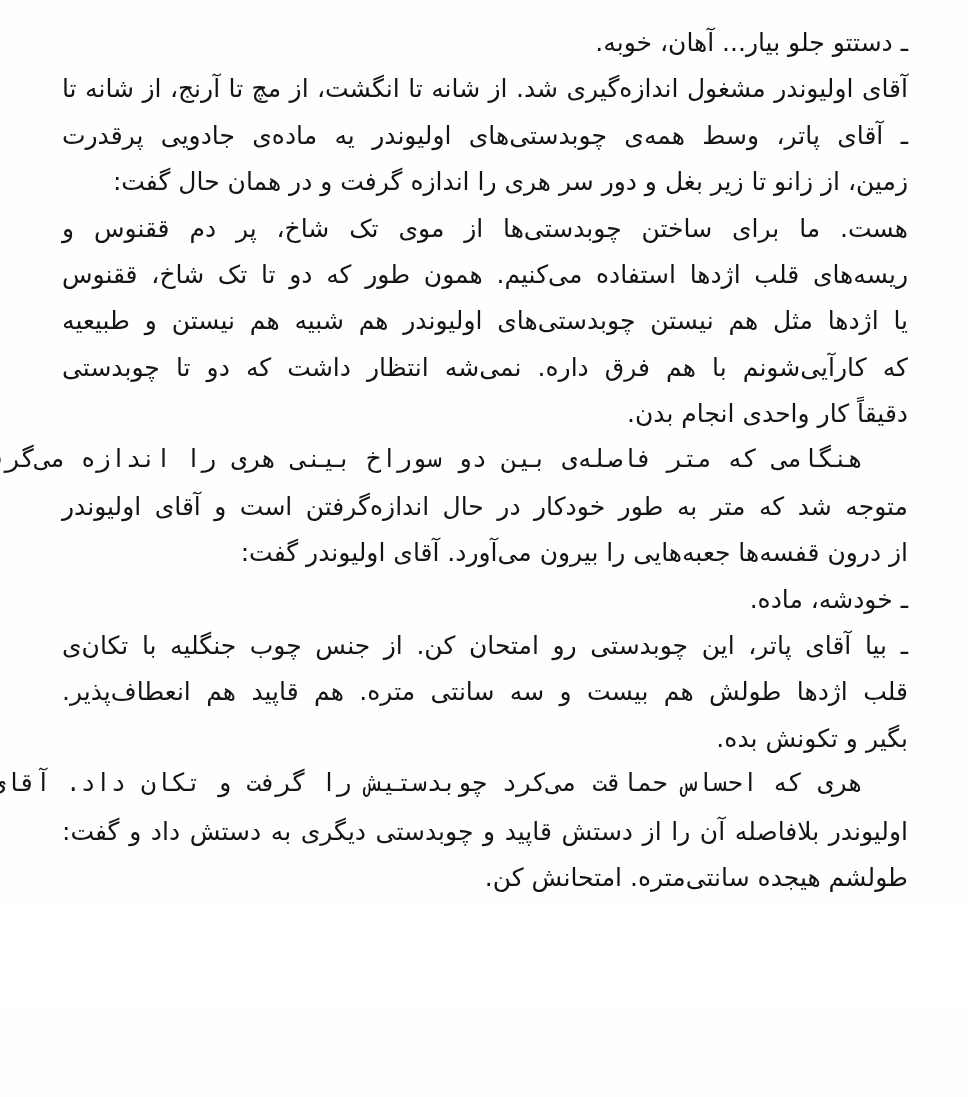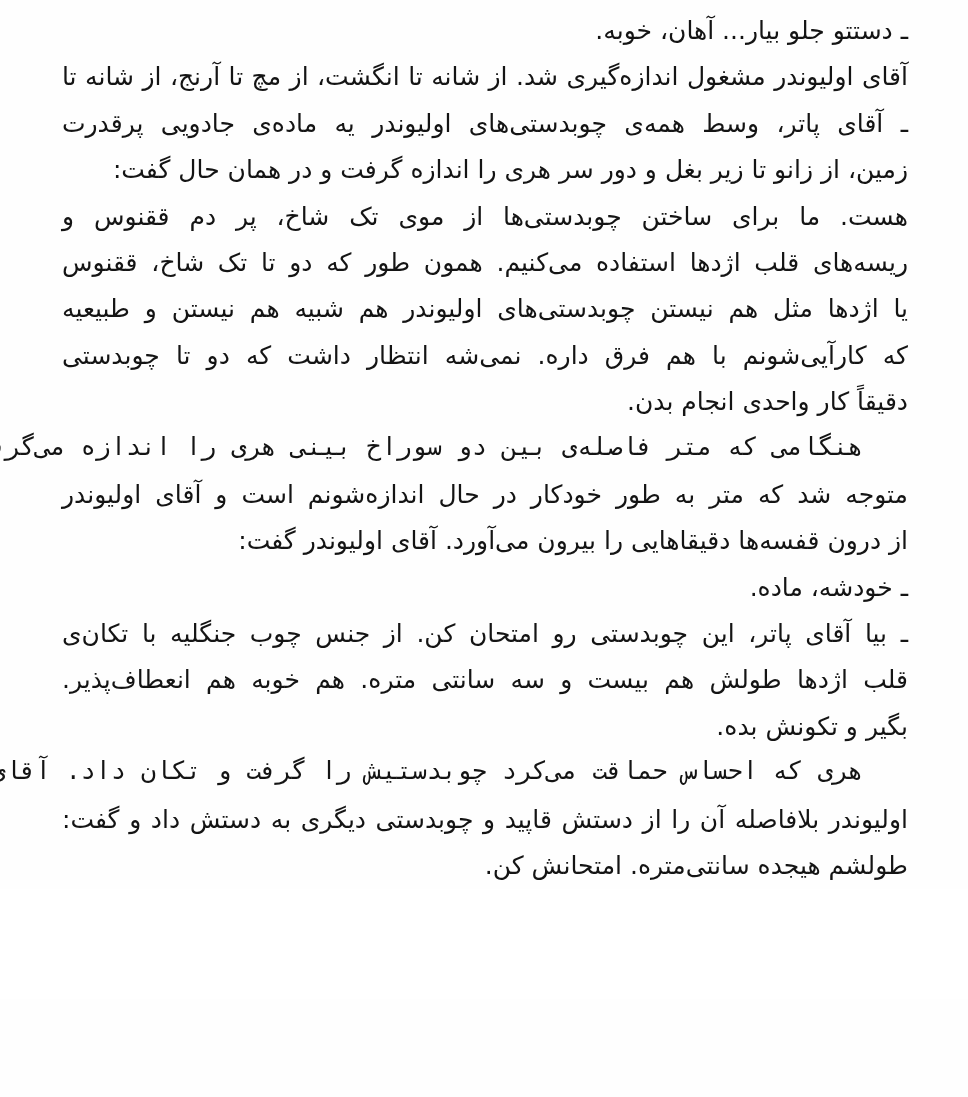--- a/index.html
+++ b/index.html
@@ -11,21 +11,21 @@
     position: relative;
     width: 968px;
     height: 1097px;
     background: #fefefe;
     overflow: hidden;
     font-family: "DejaVu Sans", sans-serif;
   }
   .page-text {
     direction: rtl;
     unicode-bidi: embed;
-    padding: 8px 60px 0 62px;
+    padding: 20px 60px 0 62px;
     color: #141414;
     font-size: 25px;
     -webkit-font-smoothing: antialiased;
   }
   .line {
     line-height: 46.4px;
     height: 46.4px;
     white-space: nowrap;
     text-align: start;
     text-align-last: start;
@@ -55,24 +55,24 @@
   <div class="line">ـ دستتو جلو بیار... آهان، خوبه.</div>
       <div class="line justify">آقای اولیوندر مشغول اندازه‌گیری شد. از شانه تا انگشت، از مچ تا آرنج، از شانه تا</div>
       <div class="line justify">ـ آقای پاتر، وسط همه‌ی چوبدستی‌های اولیوندر یه ماده‌ی جادویی پرقدرت</div>
       <div class="line">زمین، از زانو تا زیر بغل و دور سر هری را اندازه گرفت و در همان حال گفت:</div>
       <div class="line justify">هست. ما برای ساختن چوبدستی‌ها از موی تک شاخ، پر دم ققنوس و</div>
       <div class="line justify">ریسه‌های قلب اژدها استفاده می‌کنیم. همون طور که دو تا تک شاخ، ققنوس</div>
       <div class="line justify">یا اژدها مثل هم نیستن چوبدستی‌های اولیوندر هم شبیه هم نیستن و طبیعیه</div>
       <div class="line justify">که کارآیی‌شونم با هم فرق داره. نمی‌شه انتظار داشت که دو تا چوبدستی</div>
       <div class="line">دقیقاً کار واحدی انجام بدن.</div>
       <div class="line justify indent">هنگامی که متر فاصله‌ی بین دو سوراخ بینی هری را اندازه می‌گرفت هری</div>
-      <div class="line justify">متوجه شد که متر به طور خودکار در حال اندازه‌شونم است و آقای اولیوندر</div>
-      <div class="line">از درون قفسه‌ها دقیقا‌هایی را بیرون می‌آورد. آقای اولیوندر گفت:</div>
+      <div class="line justify">متوجه شد که متر به طور خودکار در حال اندازه‌گرفتن است و آقای اولیوندر</div>
+      <div class="line">از درون قفسه‌ها جعبه‌هایی را بیرون می‌آورد. آقای اولیوندر گفت:</div>
       <div class="line">ـ خودشه، ماده.</div>
       <div class="line justify">ـ بیا آقای پاتر، این چوبدستی رو امتحان کن. از جنس چوب جنگلیه با تکان‌ی</div>
-      <div class="line justify">قلب اژدها طولش هم بیست و سه سانتی متره. هم خوبه هم انعطاف‌پذیر.</div>
+      <div class="line justify">قلب اژدها طولش هم بیست و سه سانتی متره. هم قاپید هم انعطاف‌پذیر.</div>
       <div class="line">بگیر و تکونش بده.</div>
       <div class="line justify indent">هری که احساس حماقت می‌کرد چوبدستیش را گرفت و تکان داد. آقای</div>
       <div class="line justify">اولیوندر بلافاصله آن را از دستش قاپید و چوبدستی دیگری به دستش داد و گفت:</div>
       <div class="line">طولشم هیجده سانتی‌متره. امتحانش کن.</div>
     </div>
   <div class="bottom-margin"></div>
 </div>
 
 </body></html>

